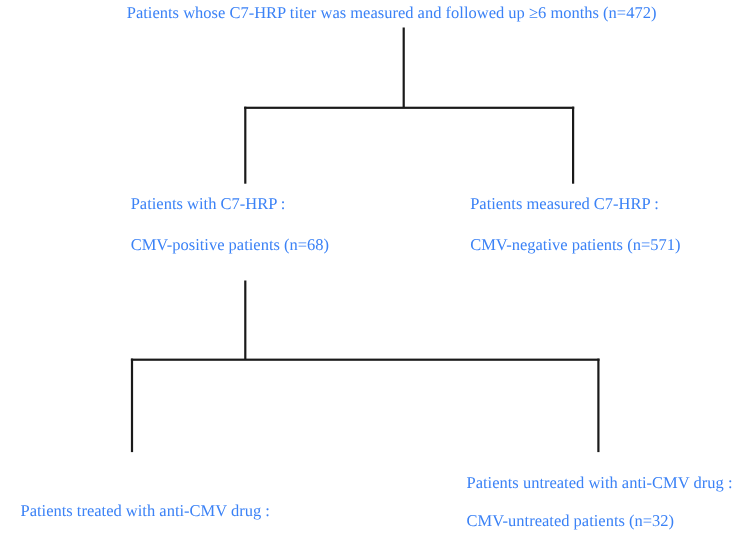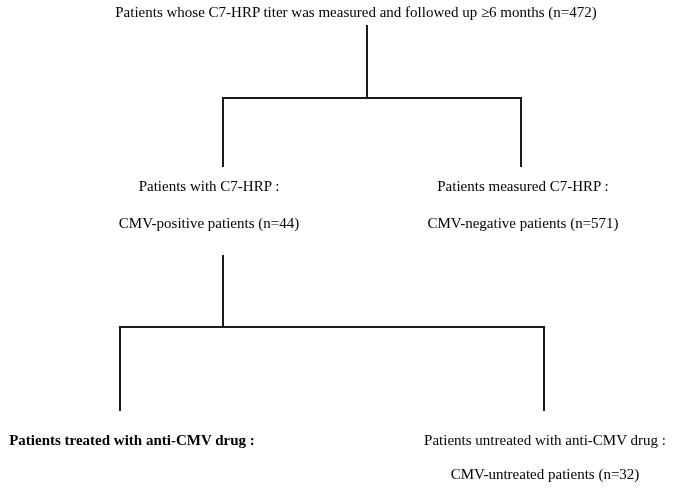--- a/index.html
+++ b/index.html
@@ -6,36 +6,35 @@
     margin: 0;
     padding: 0;
     background: #ffffff;
   }
   .canvas {
     position: relative;
     width: 685px;
     height: 491px;
     background: #ffffff;
     font-family: "Liberation Serif", "DejaVu Serif", serif;
-    color: #000000;
+    color: #3b82f6;
     overflow: hidden;
   }
   .flow-title {
     position: absolute;
     left: 356px;
     top: 3px;
     transform: translateX(-50%);
     white-space: nowrap;
     font-size: 15px;
     line-height: 18px;
   }
   .node {
     position: absolute;
     transform: translateX(-50%);
-    text-align: center;
     font-size: 15px;
     line-height: 18px;
   }
   .node .node-line {
     white-space: nowrap;
   }
   .node.mid .node-line + .node-line { margin-top: 19px; }
   .node.bottom .node-line + .node-line { margin-top: 16px; }
   .vline, .hline {
     position: absolute;
@@ -51,34 +50,34 @@
 
   <div class="flow-title">Patients whose C7-HRP titer was measured and followed up ≥6 months (n=472)</div>
 
   <div class="vline" style="left:366px; top:25px; height:73px;"></div>
   <div class="hline" style="left:222px; top:97px; width:300px;"></div>
   <div class="vline" style="left:222px; top:97px; height:70px;"></div>
   <div class="vline" style="left:520px; top:97px; height:70px;"></div>
 
   <div class="node mid" style="left:209px; top:177px;">
     <div class="node-line">Patients with C7-HRP :</div>
-    <div class="node-line">CMV-positive patients (n=44)</div>
+    <div class="node-line">CMV-positive patients (n=68)</div>
   </div>
 
   <div class="node mid" style="left:523px; top:177px;">
     <div class="node-line">Patients measured C7-HRP :</div>
     <div class="node-line">CMV-negative patients (n=571)</div>
   </div>
 
   <div class="vline" style="left:222px; top:255px; height:72px;"></div>
   <div class="hline" style="left:119px; top:326px; width:426px;"></div>
   <div class="vline" style="left:119px; top:326px; height:85px;"></div>
   <div class="vline" style="left:543px; top:326px; height:85px;"></div>
 
-  <div class="node bottom" style="left:132px; top:431px;font-weight:bold;">
+  <div class="node bottom" style="left:132px; top:456px;">
     <div class="node-line">Patients treated with anti-CMV drug :</div>
   </div>
 
   <div class="node bottom" style="left:545px; top:431px;">
     <div class="node-line">Patients untreated with anti-CMV drug :</div>
     <div class="node-line">CMV-untreated patients (n=32)</div>
   </div>
 
 </div>
 

